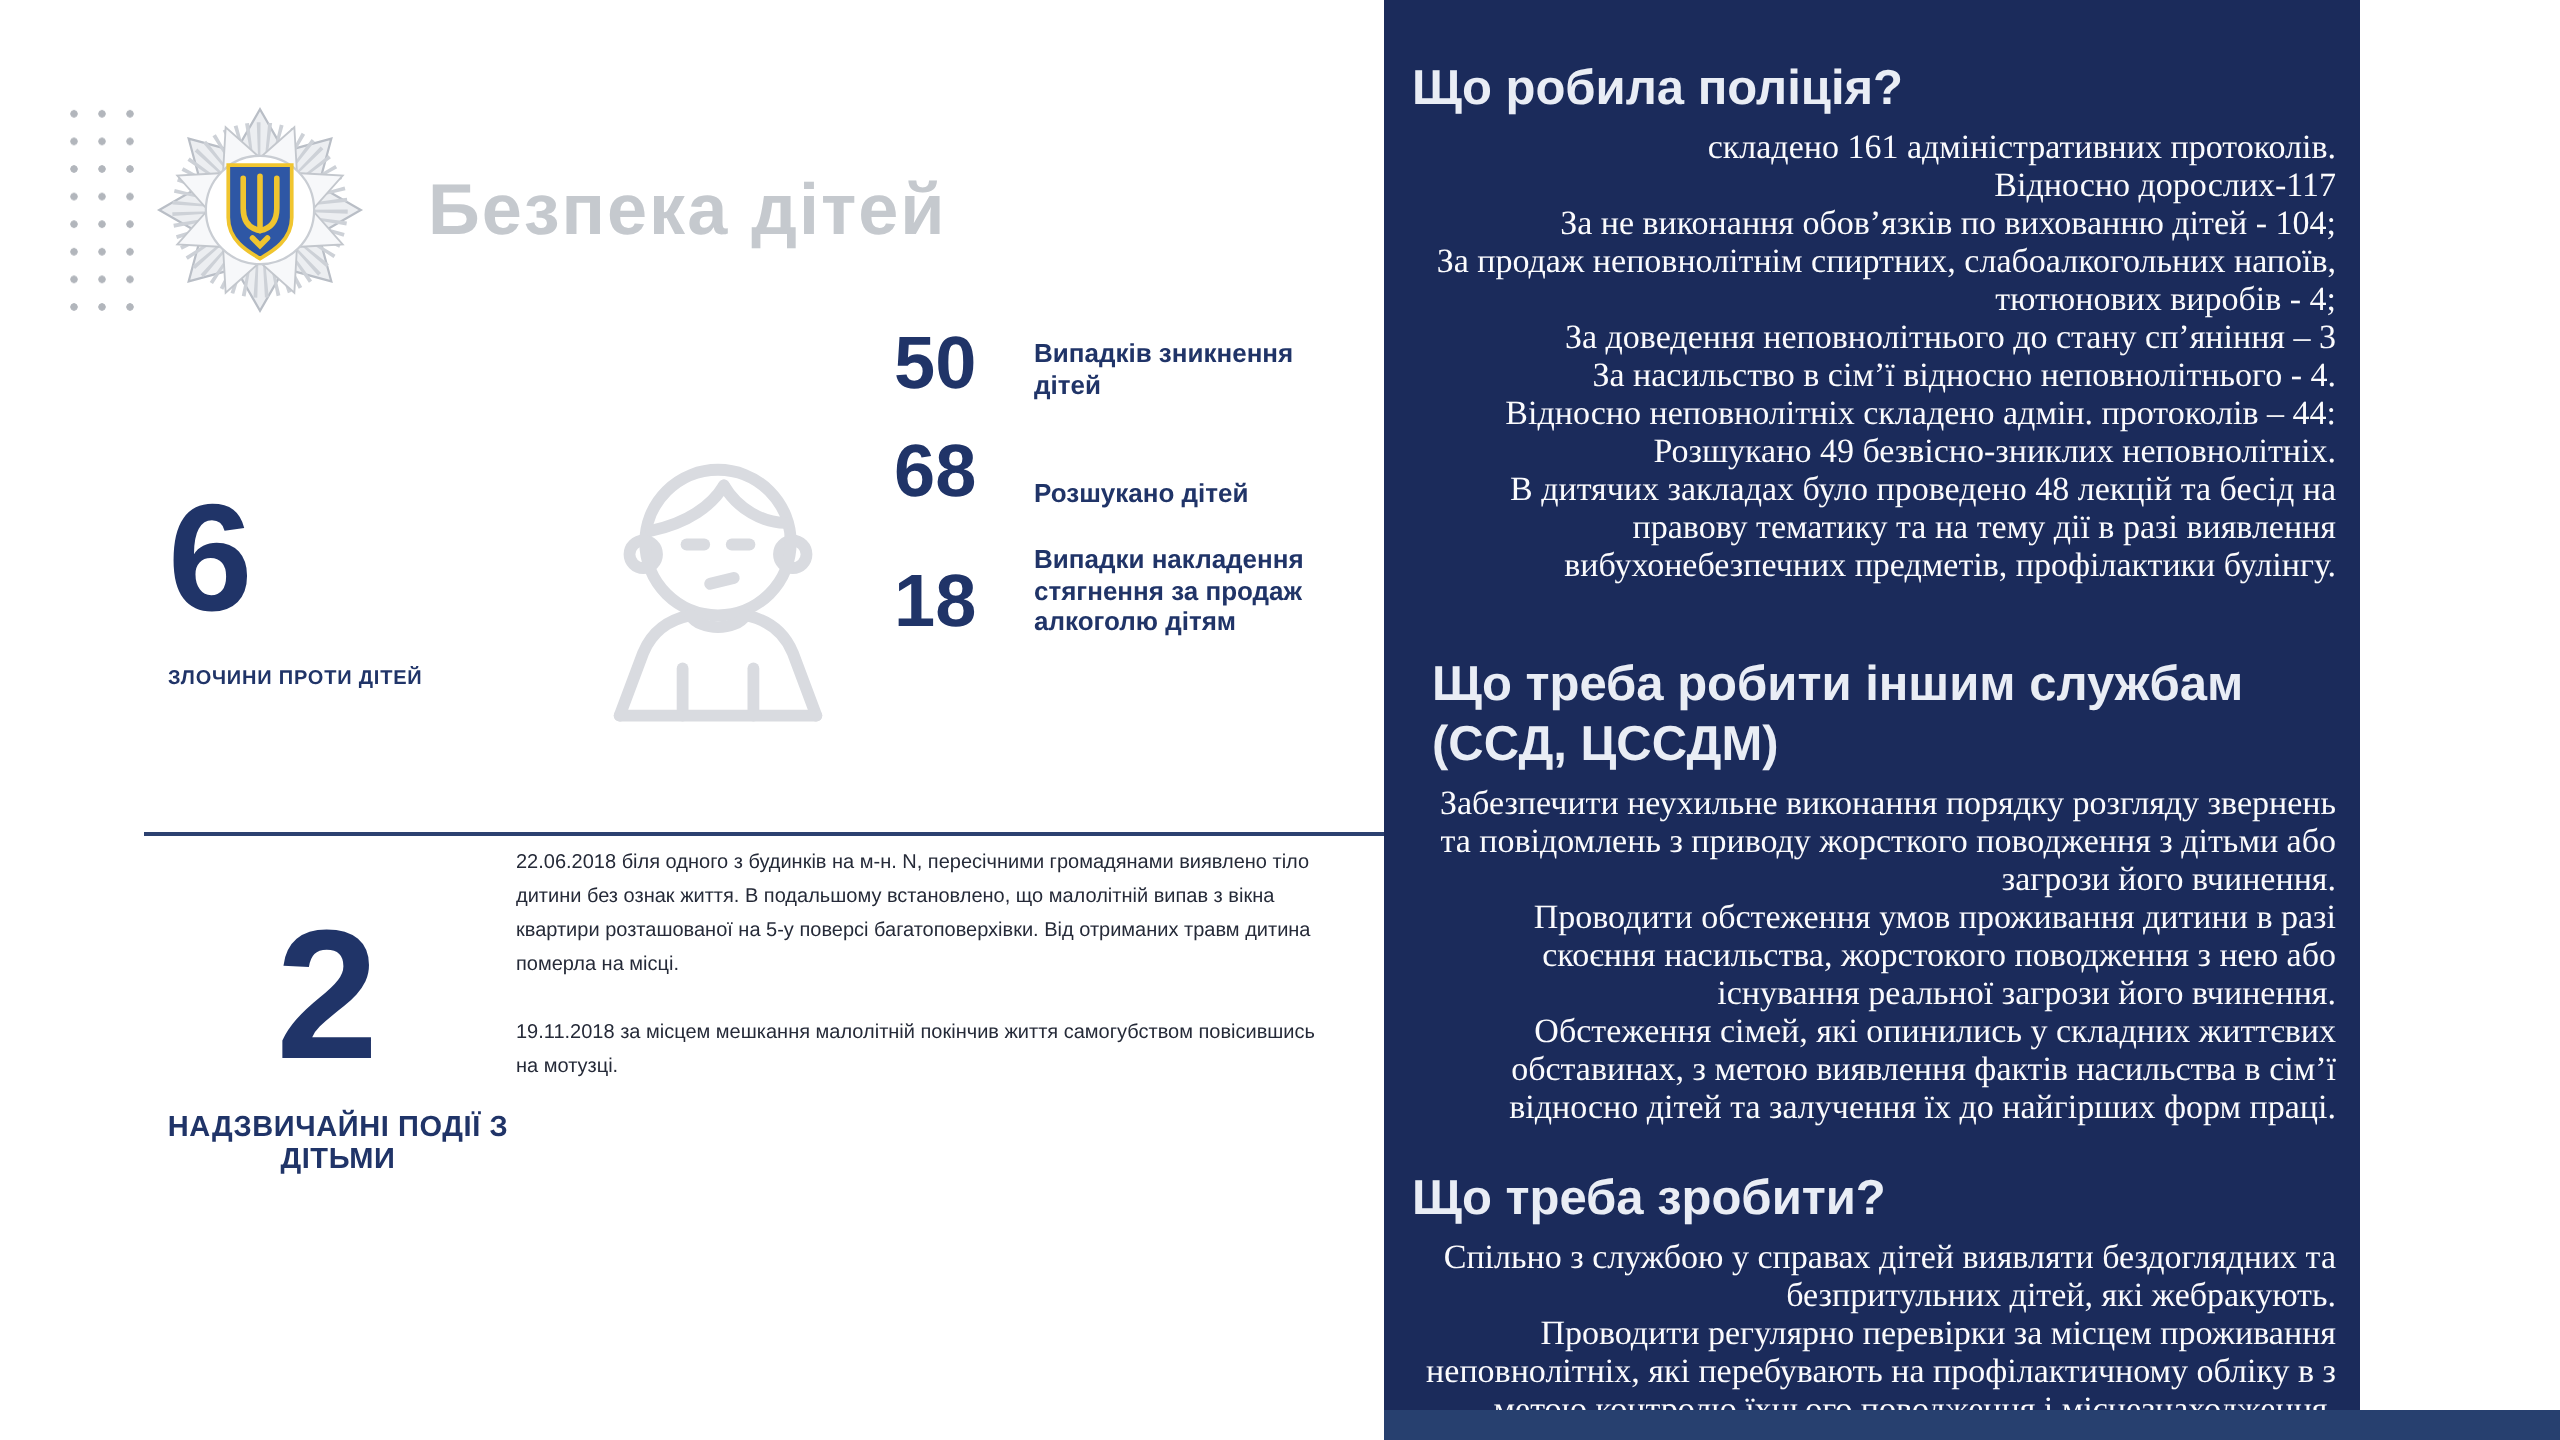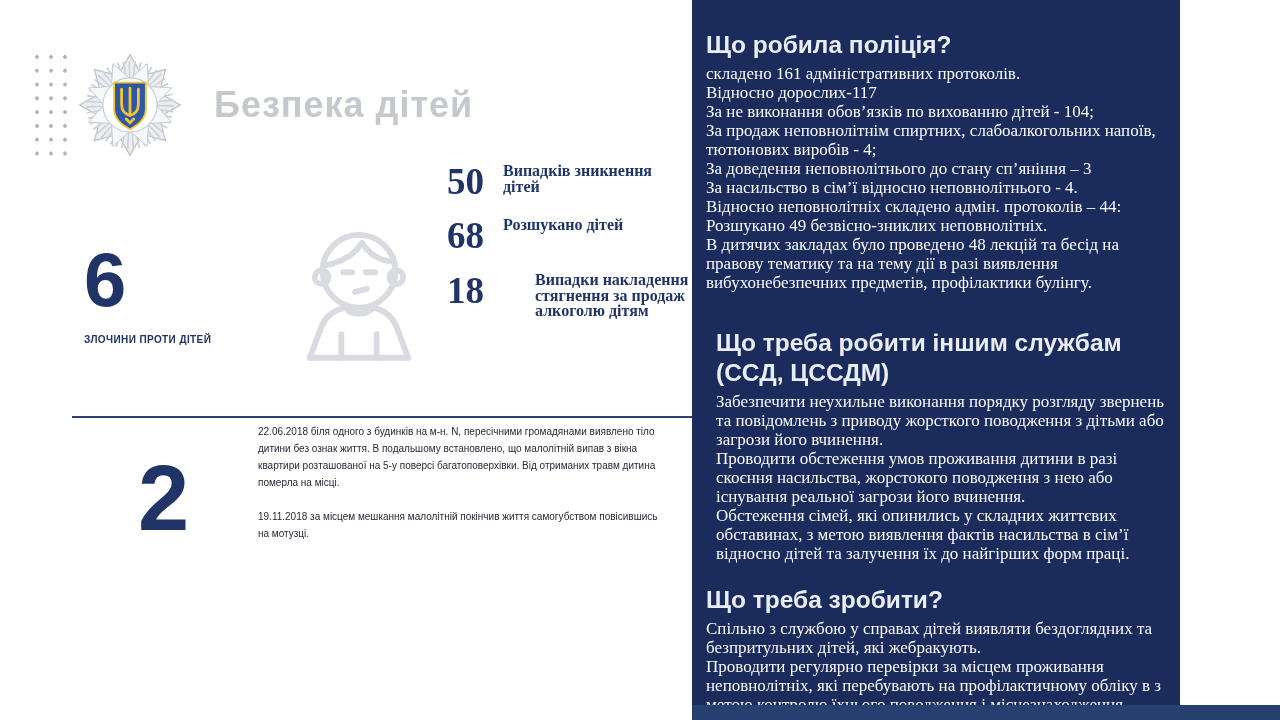--- a/index.html
+++ b/index.html
@@ -17,42 +17,42 @@
   .kpi-num{position:absolute;color:#203468;font-weight:700;line-height:1;}
   .kpi-6{left:84px;top:242px;font-size:76px;}
   .kpi-6-label{position:absolute;left:84px;top:334px;font-size:10px;font-weight:700;
         color:#203468;letter-spacing:.4px;}
   .kpi-2{left:138px;top:452px;font-size:92px;}
   .kpi-2-label{position:absolute;left:74px;top:556px;width:190px;text-align:center;
         font-size:14.5px;font-weight:700;color:#203468;white-space:pre-line;letter-spacing:.3px;}
 
   .person{position:absolute;left:300px;top:212px;}
 
-  .stat-row{position:absolute;left:447px;display:flex;align-items:flex-start;font-family:Liberation Serif, serif;}
+  .stat-row{position:absolute;left:447px;display:flex;align-items:flex-end;}
   .stat-row.r1{top:163px;}
   .stat-row.r2{top:217px;}
-  .stat-row.r3{top:272px;gap:32px;}
+  .stat-row.r3{top:272px;}
   .stat-value{font-size:37px;font-weight:700;color:#203468;line-height:1;min-width:48px;}
-  .stat-label{margin-left:8px;font-size:16px;font-weight:700;color:#203468;
+  .stat-label{margin-left:22px;font-size:13px;font-weight:700;color:#203468;
         line-height:15.5px;white-space:pre-line;}
 
   .divider{position:absolute;left:72px;top:416px;width:620px;height:2px;background:#2c4170;}
 
   .incidents{position:absolute;left:258px;top:423px;width:412px;font-size:10px;
         line-height:17px;color:#252a38;}
   .incident+.incident{margin-top:17px;}
 
   
   .panel{position:absolute;left:692px;top:0;width:488px;height:720px;background:#1b2b5b;
         color:#fdfdfd;box-sizing:border-box;padding:30px 12px 0 14px;}
   .panel-strip{position:absolute;left:692px;top:705px;width:588px;height:15px;background:#27406f;}
   .sec-heading{font-size:24.5px;font-weight:700;color:#e9edf5;line-height:30px;
         font-family:"Liberation Sans",sans-serif;}
   .sec-body{font-family:"Liberation Serif",serif;font-size:17px;line-height:19px;
-        color:#fbfbfd;white-space:pre-line;margin-top:4px;}
+        color:#fbfbfd;white-space:pre-line;margin-top:4px;text-align:right;}
   .sec2{margin-top:36px;margin-left:10px;}
   .sec3{margin-top:22px;}
 </style>
 </head>
 <body>
 
 <div class="slide">
 
   <div class="dots"></div>
 
@@ -108,20 +108,22 @@
   <div class="stat-row r3">
     <span class="stat-value">18</span>
     <span class="stat-label">Випадки накладення
 стягнення за продаж
 алкоголю дітям</span>
   </div>
 
   <div class="divider"></div>
 
   <div class="kpi-num kpi-2">2</div>
+  <div class="kpi-2-label">НАДЗВИЧАЙНІ ПОДІЇ  З
+ДІТЬМИ</div>
 
   <div class="incidents">
     <div class="incident">22.06.2018  біля одного з будинків на м-н.  N,  пересічними громадянами виявлено  тіло дитини  без ознак життя.  В подальшому встановлено, що малолітній випав з вікна квартири  розташованої на 5-у поверсі багатоповерхівки.  Від отриманих травм дитина померла на місці.</div>
     <div class="incident">19.11.2018  за місцем мешкання  малолітній  покінчив життя самогубством  повісившись на мотузці.</div>
   </div>
 
   <div class="panel">
     <div class="sec1">
       <div class="sec-heading">Що робила поліція?</div>
       <div class="sec-body">складено 161 адміністративних протоколів.

